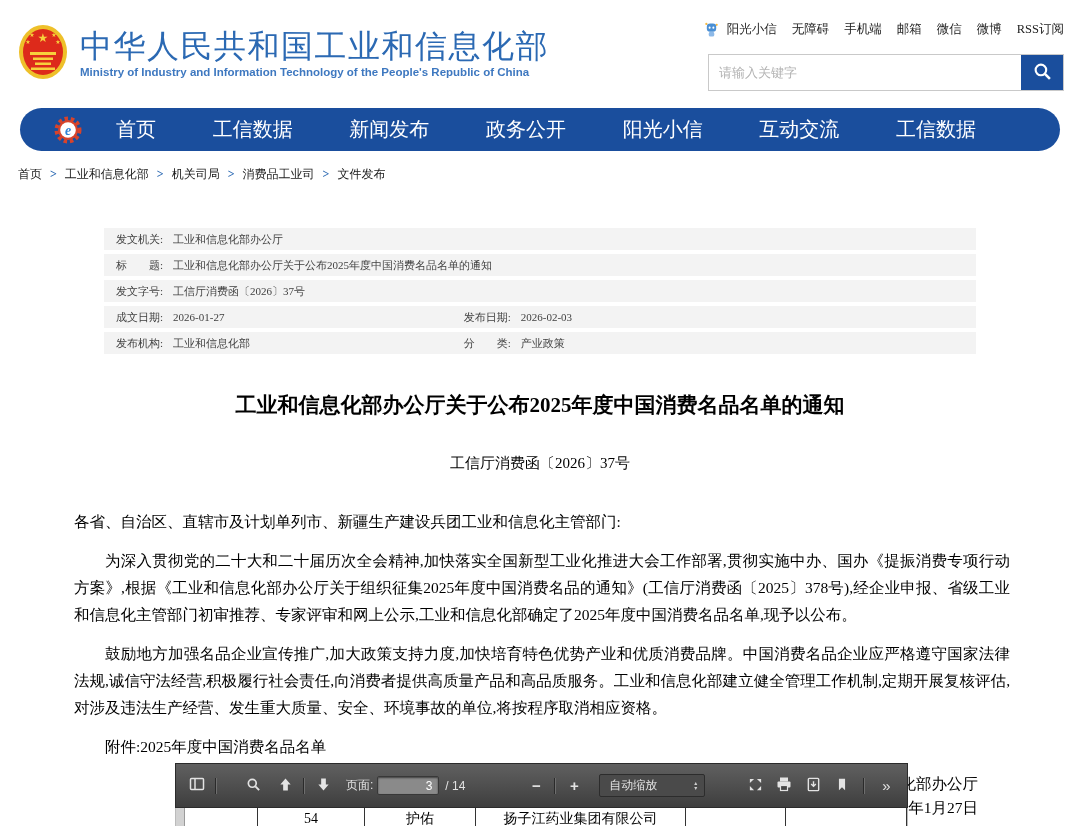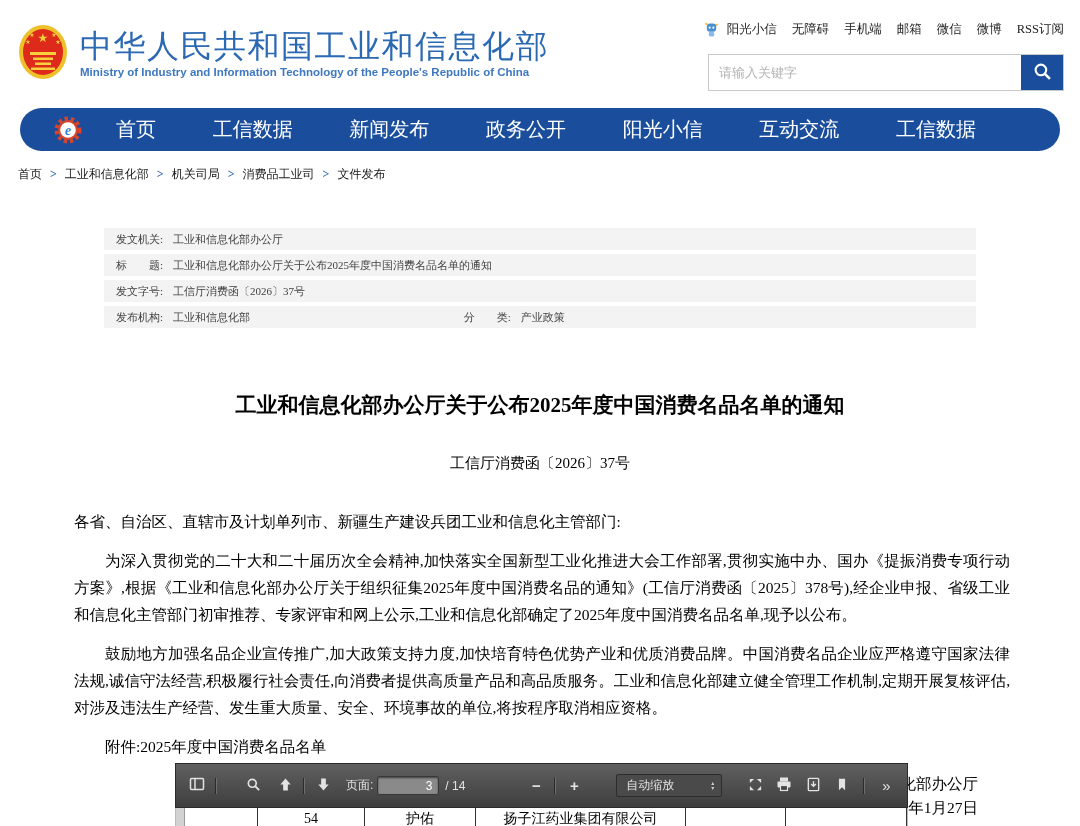--- a/index.html
+++ b/index.html
@@ -62,21 +62,21 @@
                display:flex;align-items:center;padding:0 8px;color:#e3e3e3;font-size:12px;}
   .tool-btn{width:26px;height:24px;display:flex;align-items:center;justify-content:center;background:transparent;
             border:none;cursor:pointer;padding:0;color:#e3e3e3;}
   .tsep{width:1px;height:16px;background:#2a2a2a;border-right:1px solid #6e6e6e;margin:0 5px;}
   .page-label{margin:0 4px 0 10px;white-space:nowrap;}
   .page-input{width:48px;height:17px;background:#8a8a8a;border:1px solid #383838;border-radius:2px;
               box-shadow:inset 0 1px 2px rgba(0,0,0,.55);color:#fff;text-align:right;font-size:12px;padding:0 6px;}
   .page-total{margin-left:6px;white-space:nowrap;}
   .zoom-group{display:flex;align-items:center;margin-left:58px;}
   .zoom-txt-btn{font-size:15px;font-weight:bold;}
-  .zoom-select{display:flex;align-items:center;margin-left:29px;background:#4a4a4a;border:1px solid #2c2c2c;
+  .zoom-select{display:flex;align-items:center;margin-left:12px;background:#4a4a4a;border:1px solid #2c2c2c;
                border-radius:2px;height:21px;padding:0 7px 0 9px;cursor:pointer;white-space:nowrap;gap:28px;}
   .dd-arrows{display:inline-flex;flex-direction:column;margin-left:9px;font-size:6px;line-height:5px;color:#cfcfcf;}
   .dd-arrows::before{content:"▴";}
   .dd-arrows::after{content:"▾";}
   .right-group{margin-left:auto;display:flex;align-items:center;gap:3px;}
   .more-btn{font-size:15px;letter-spacing:-1px;}
 
   .pdf-content{height:30px;background:#fff;display:flex;border-left:1px solid #bbb;border-right:1px solid #bbb;box-sizing:border-box;}
   .pdf-gutter{width:8px;background:#d2d2d2;border-right:1px solid #9a9a9a;flex-shrink:0;}
   .pdf-page{flex:1;display:flex;flex-direction:column;font-family:"Liberation Serif","DejaVu Serif",serif;}
@@ -194,20 +194,30 @@
     <div class="meta-row">
       <div class="meta-pair">
         <span class="mlabel">标　　题:</span>
         <span>工业和信息化部办公厅关于公布2025年度中国消费名品名单的通知</span>
       </div>
     </div>
     <div class="meta-row">
       <div class="meta-pair">
         <span class="mlabel">发文字号:</span>
         <span>工信厅消费函〔2026〕37号</span>
+      </div>
+    </div>
+    <div class="meta-row">
+      <div class="meta-pair meta-col1">
+        <span class="mlabel">成文日期:</span>
+        <span>2026-01-27</span>
+      </div>
+      <div class="meta-pair">
+        <span class="mlabel">发布日期:</span>
+        <span>2026-02-03</span>
       </div>
     </div>
     <div class="meta-row">
       <div class="meta-pair meta-col1">
         <span class="mlabel">发布机构:</span>
         <span>工业和信息化部</span>
       </div>
       <div class="meta-pair">
         <span class="mlabel">分　　类:</span>
         <span>产业政策</span>

